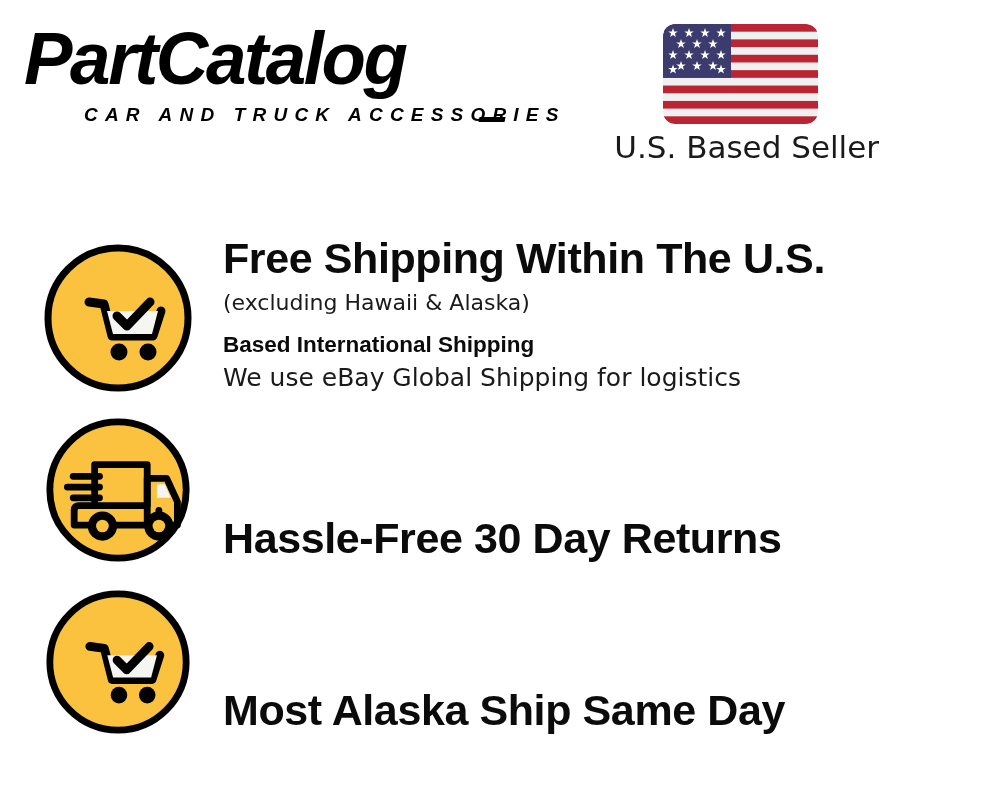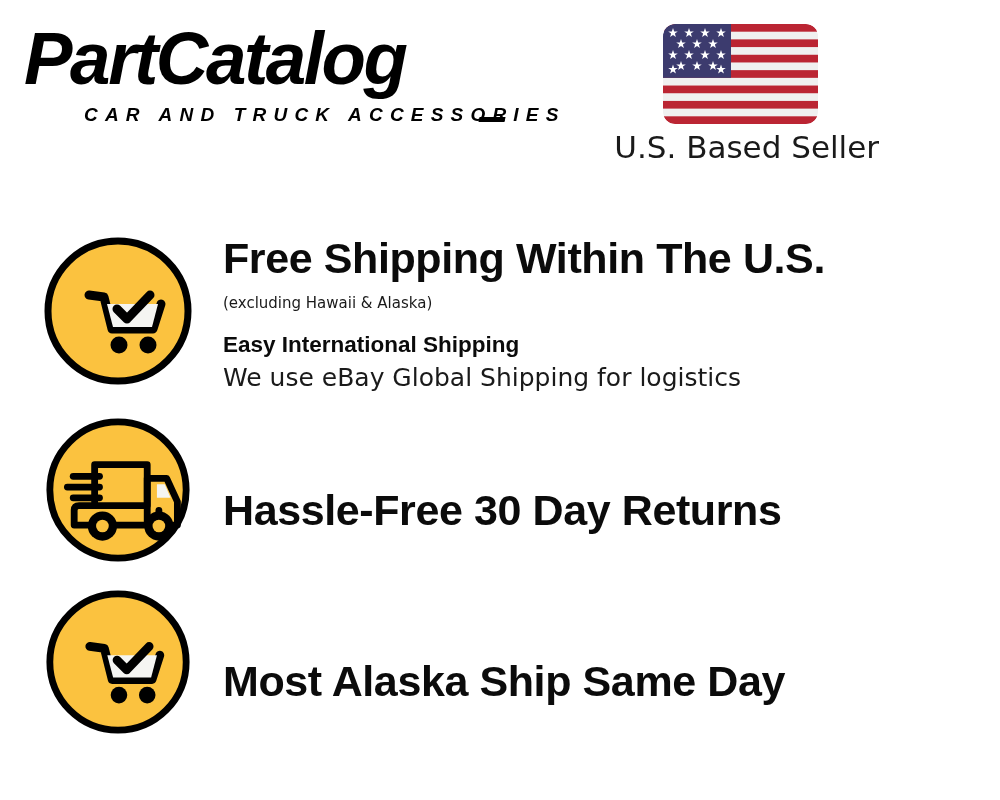--- a/index.html
+++ b/index.html
@@ -106,21 +106,21 @@
     position: absolute;
     left: 0;
     top: 228px;
     width: 1000px;
   }
   .feature {
     position: absolute;
     left: 0;
     width: 936px;
     display: flex;
-    align-items: center;
+    align-items: flex-end;
   }
   .feature-1 { top: 0px; }
   .feature-2 { top: 188px; }
   .feature-3 { top: 360px; }
 
   .feature-icon {
     width: 152px;
     min-width: 152px;
     height: 152px;
     margin-left: 42px;
@@ -146,21 +146,21 @@
     font-family: "Liberation Sans Narrow", "Liberation Sans", "DejaVu Sans", sans-serif;
     font-size: 43px;
     font-weight: bold;
     line-height: 52px;
     letter-spacing: -0.4px;
     color: #0b0b0b;
     white-space: nowrap;
   }
   .feature-sub {
     font-family: "DejaVu Sans", "Liberation Sans", sans-serif;
-    font-size: 15px;
+    font-size: 22px;
     font-weight: 400;
     line-height: 32px;
     color: #1a1a1a;
     white-space: nowrap;
     margin-top: 3px;
   }
   .feature-sub-strong {
     font-family: "Liberation Sans Narrow", "Liberation Sans", "DejaVu Sans", sans-serif;
     font-size: 22.5px;
     font-weight: bold;
@@ -245,21 +245,21 @@
         <path d="M47 60 L62 62 L70 94 L111 94 L119 69" fill="none" stroke="#000000" stroke-width="9" stroke-linecap="round" stroke-linejoin="round"></path>
         <path d="M65 69 L116 69 L110 92 L71 92 Z" fill="#F5F5F2" stroke="#000000" stroke-width="0"></path>
         <path d="M75 74 L85 84 L108 60" fill="none" stroke="#000000" stroke-width="9" stroke-linecap="round" stroke-linejoin="round"></path>
         <circle cx="77" cy="110" r="8.5" fill="#000000"></circle>
         <circle cx="106" cy="110" r="8.5" fill="#000000"></circle>
       </svg>
     </div>
     <div class="feature-text">
       <div class="feature-title">Free Shipping Within The U.S.</div>
       <div class="feature-sub">(excluding Hawaii &amp; Alaska)</div>
-      <div class="feature-sub-strong">Easy International Shipping</div>
+      <div class="feature-sub-strong">Based International Shipping</div>
       <div class="feature-sub-note">We use eBay Global Shipping for logistics</div>
     </div>
   </div>
 
   <div class="feature feature-2">
     <div class="feature-icon">
       <svg class="icon-circle" viewBox="0 0 152 152">
         <circle cx="76" cy="76" r="70" fill="#FBC23F" stroke="#000000" stroke-width="7"></circle>
 
         <line x1="30" y1="62" x2="57" y2="62" stroke="#000000" stroke-width="7" stroke-linecap="round"></line>

